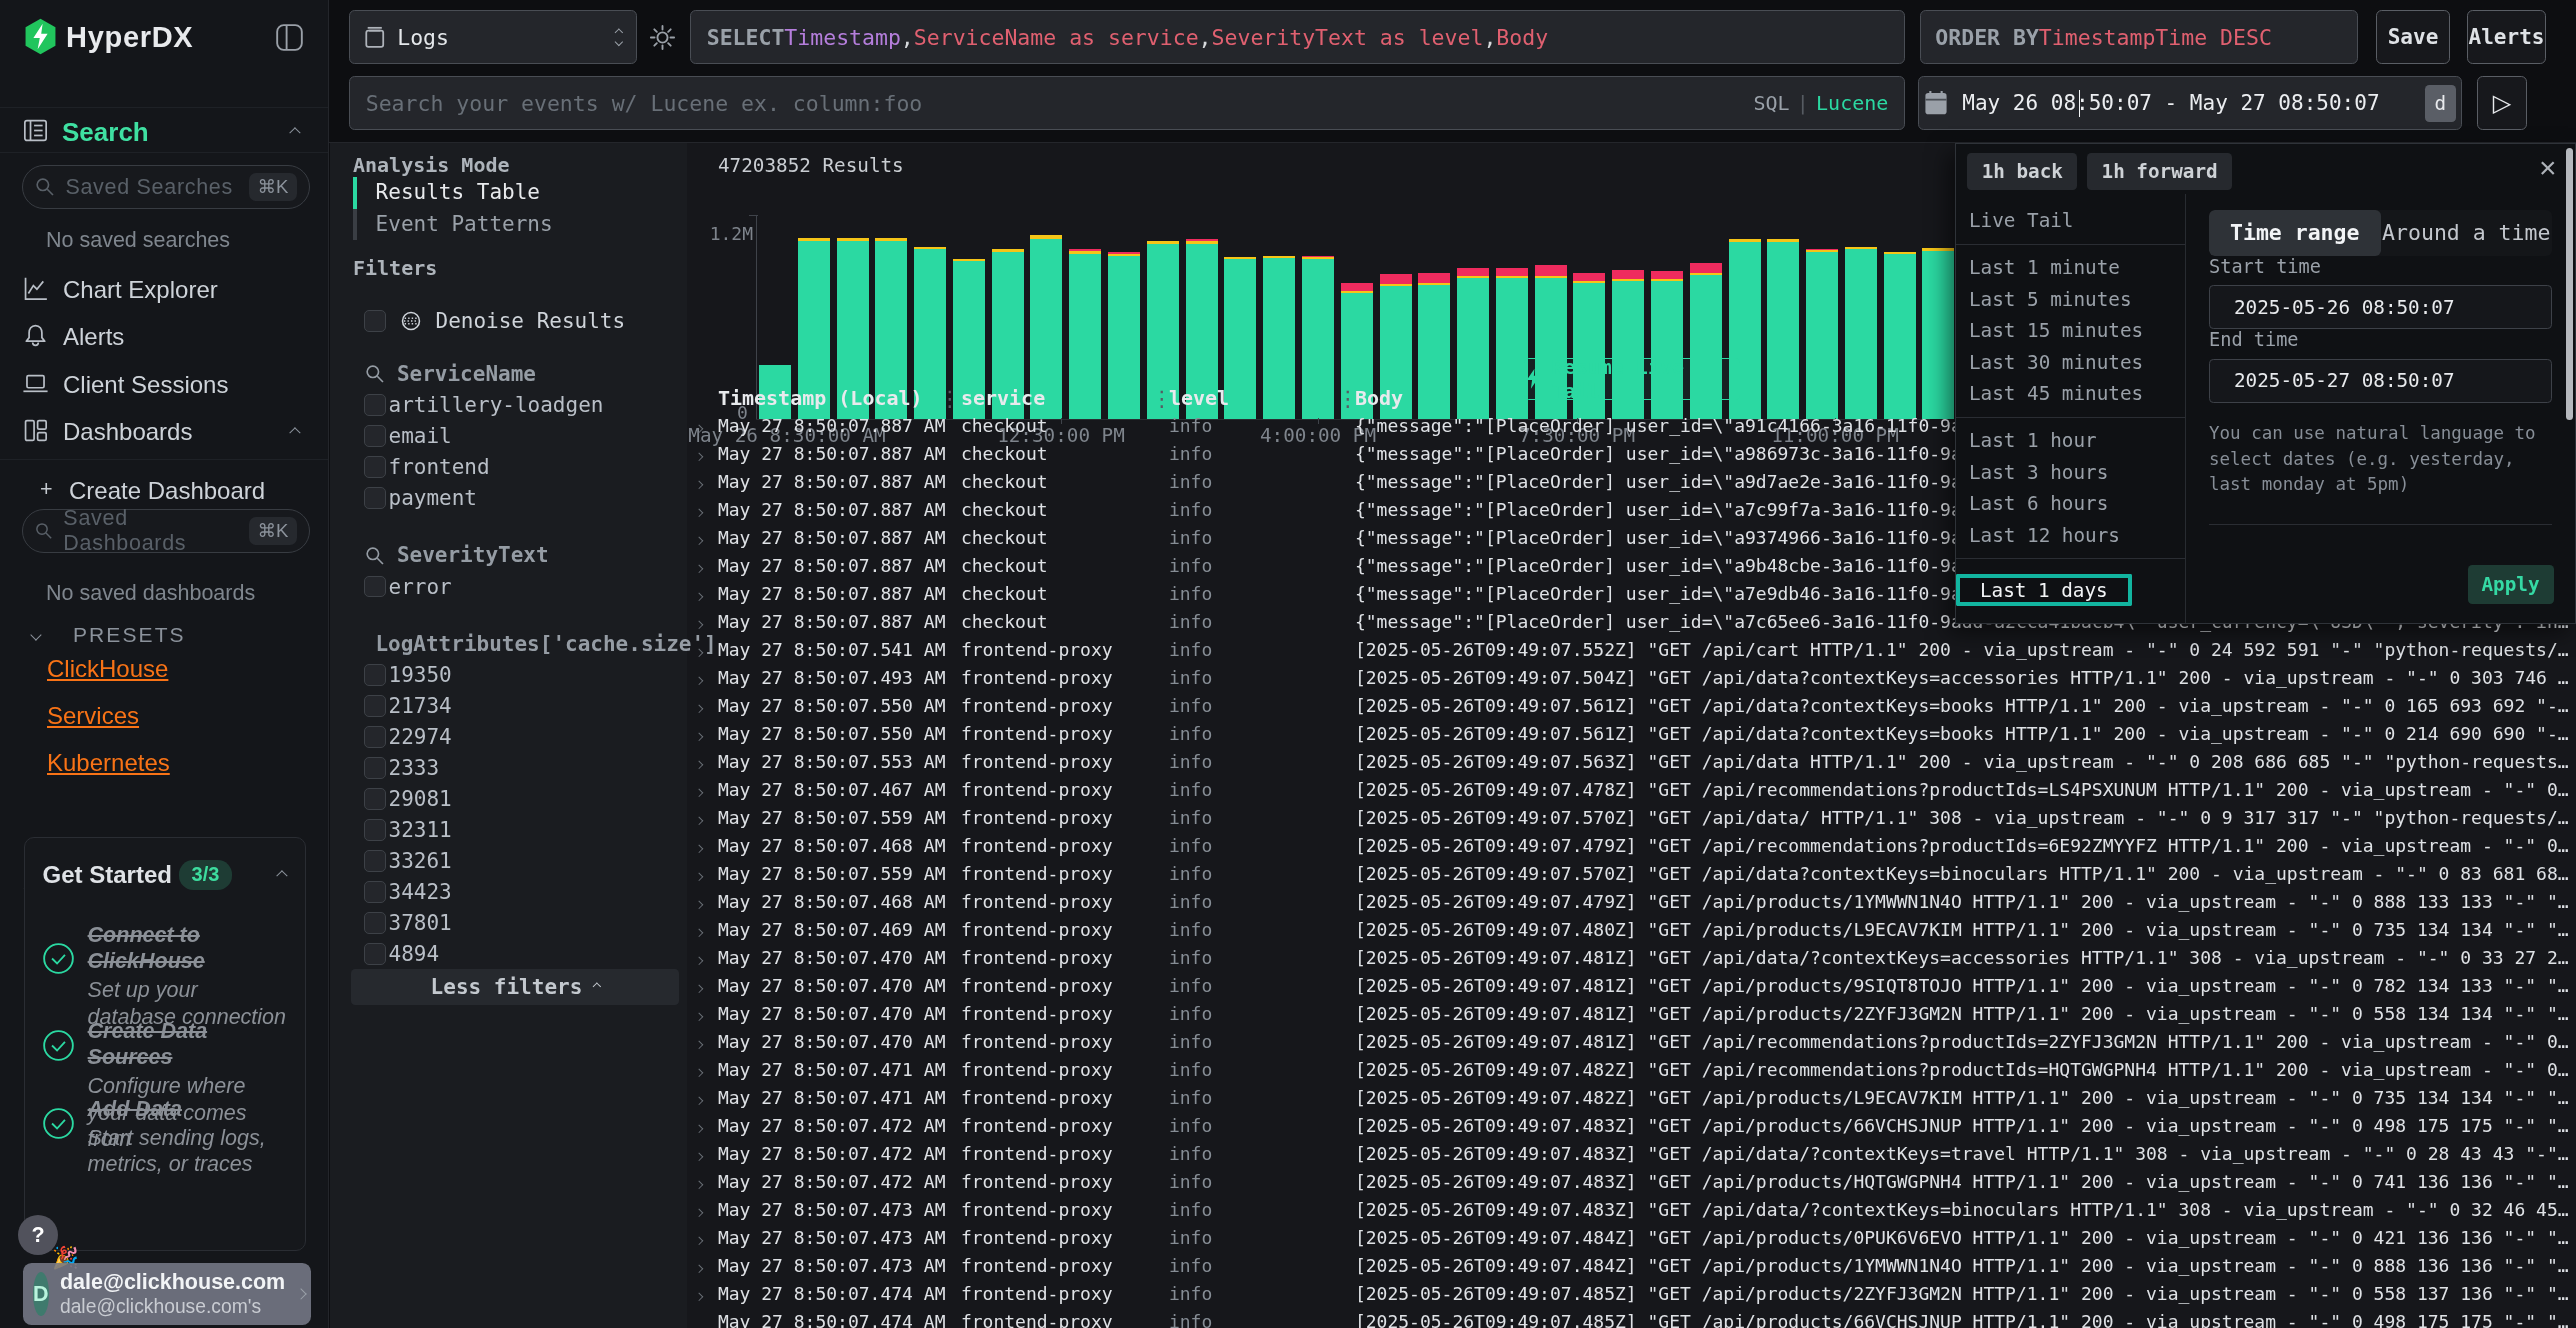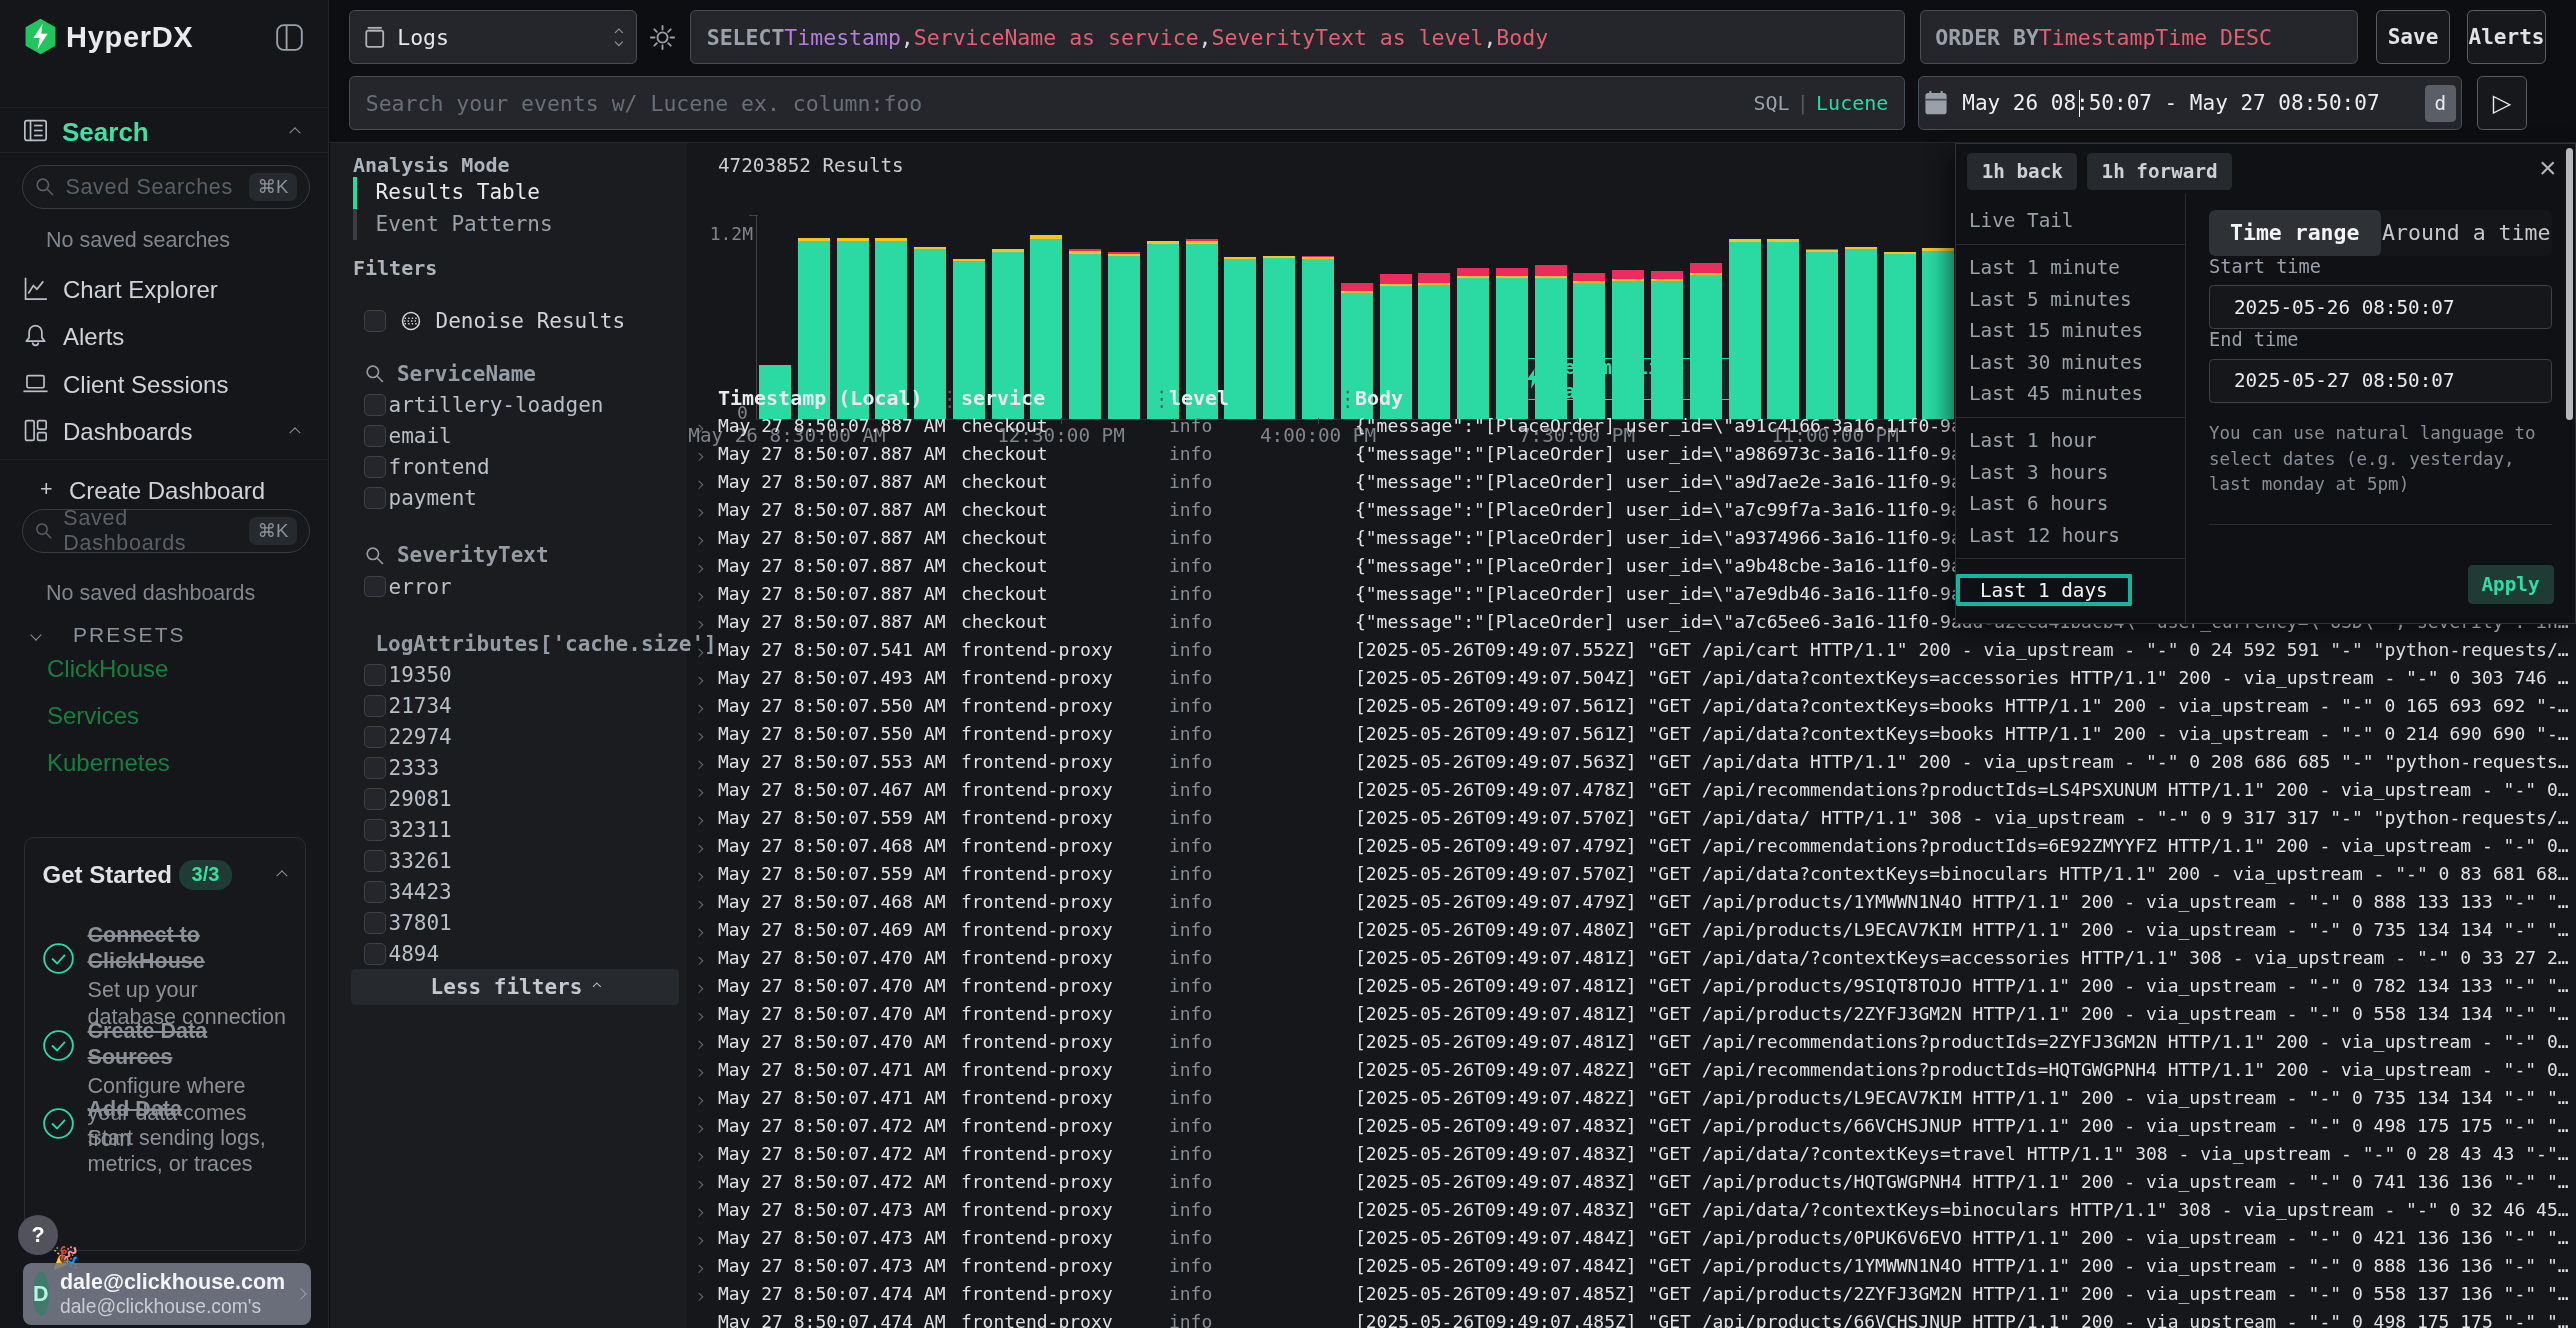--- a/index.html
+++ b/index.html
@@ -57,26 +57,26 @@
   .pill .kb { margin-left:auto; background:#26292e; border-radius:7.2px; padding:2.9px 8.6px; font-size:18.6px; color:#8b929b; }
   .sb-muted { position:absolute; left:46px; font-size:21.5px; color:#7f868e; }
   .nav-item { position:absolute; left:0; width:100%; height:46px; }
   .nav-item .ic { position:absolute; left:21.5px; top:9.3px; color:#b9bfc7; }
   .nav-item .t { position:absolute; left:63px; top:10px; font-size:24px; color:#ced3d9; }
   .nav-item .cvp { position:absolute; right:29px; top:18.6px; color:#8b929b; }
   .sb-div { position:absolute; left:0; width:100%; border-top:0.7px solid #1e2126; }
   .presets-row { position:absolute; left:0; top:617px; width:100%; height:34px; color:#8b929b; }
   .presets-row .cvp { position:absolute; left:31.5px; top:11.4px; }
   .presets-row .t { position:absolute; left:73px; top:5.7px; font-size:21px; letter-spacing:2.1px; }
-  .preset { position:absolute; left:47px; font-size:24px; color:#15803d; }
+  .preset { position:absolute; left:47px; font-size:24px; color:#f97316;text-decoration:underline; }
   .gs-card { position:absolute; left:23.6px; top:837px; width:282px; height:414px; border:0.7px solid #2a2d33; border-radius:10px; background:#16181c; }
   .gs-h { position:absolute; left:18px; top:23px; font-size:24px; font-weight:bold; color:#dfe2e6; }
   .gs-badge { position:absolute; left:154px; top:21.5px; background:#1e3c34; color:#3ddc9e; font-weight:bold; border-radius:14.3px; padding:3.6px 13px; font-size:20px; }
   .gs-cv { position:absolute; right:18.6px; top:31.5px; color:#8b929b; }
-  .gs-item { position:absolute; left:17px; width:248px; display:flex; gap:13px; }
+  .gs-item { position:absolute; left:17px; width:248px; display:flex; gap:13px;font-style:italic; }
   .gs-item .tt { font-size:21.5px; font-weight:bold; color:#8b9097; text-decoration:line-through; line-height:1.22; }
   .gs-item .st { font-size:21.5px; color:#8b9097; line-height:1.22; margin-top:2.9px; }
   .help-fab { position:absolute; left:18px; top:1215px; width:40px; height:40px; border-radius:50%; background:#51525c; color:#fff; font-weight:bold; font-size:21.5px; display:flex; align-items:center; justify-content:center; z-index:3; }
   .party { position:absolute; left:52px; top:1245px; font-size:21.5px; z-index:1; }
   .user-chip { position:absolute; left:23px; top:1263px; width:288px; height:62px; background:rgba(118,122,136,0.88); border-radius:8.6px; display:flex; align-items:center; padding:0 10px; gap:11.4px; z-index:4; }
   .avatar { width:44px; height:44px; border-radius:50%; background:#3f7a6d; color:#b9f4dd; font-size:21.5px; font-weight:bold; display:flex; align-items:center; justify-content:center; }
   .uc-email { font-size:21.5px; font-weight:bold; color:#f2f4f6; line-height:1.2; }
   .uc-sub { font-size:19.3px; color:#c9ccd2; }
   .uc-cv { margin-left:auto; color:#9aa0a8; }
 

